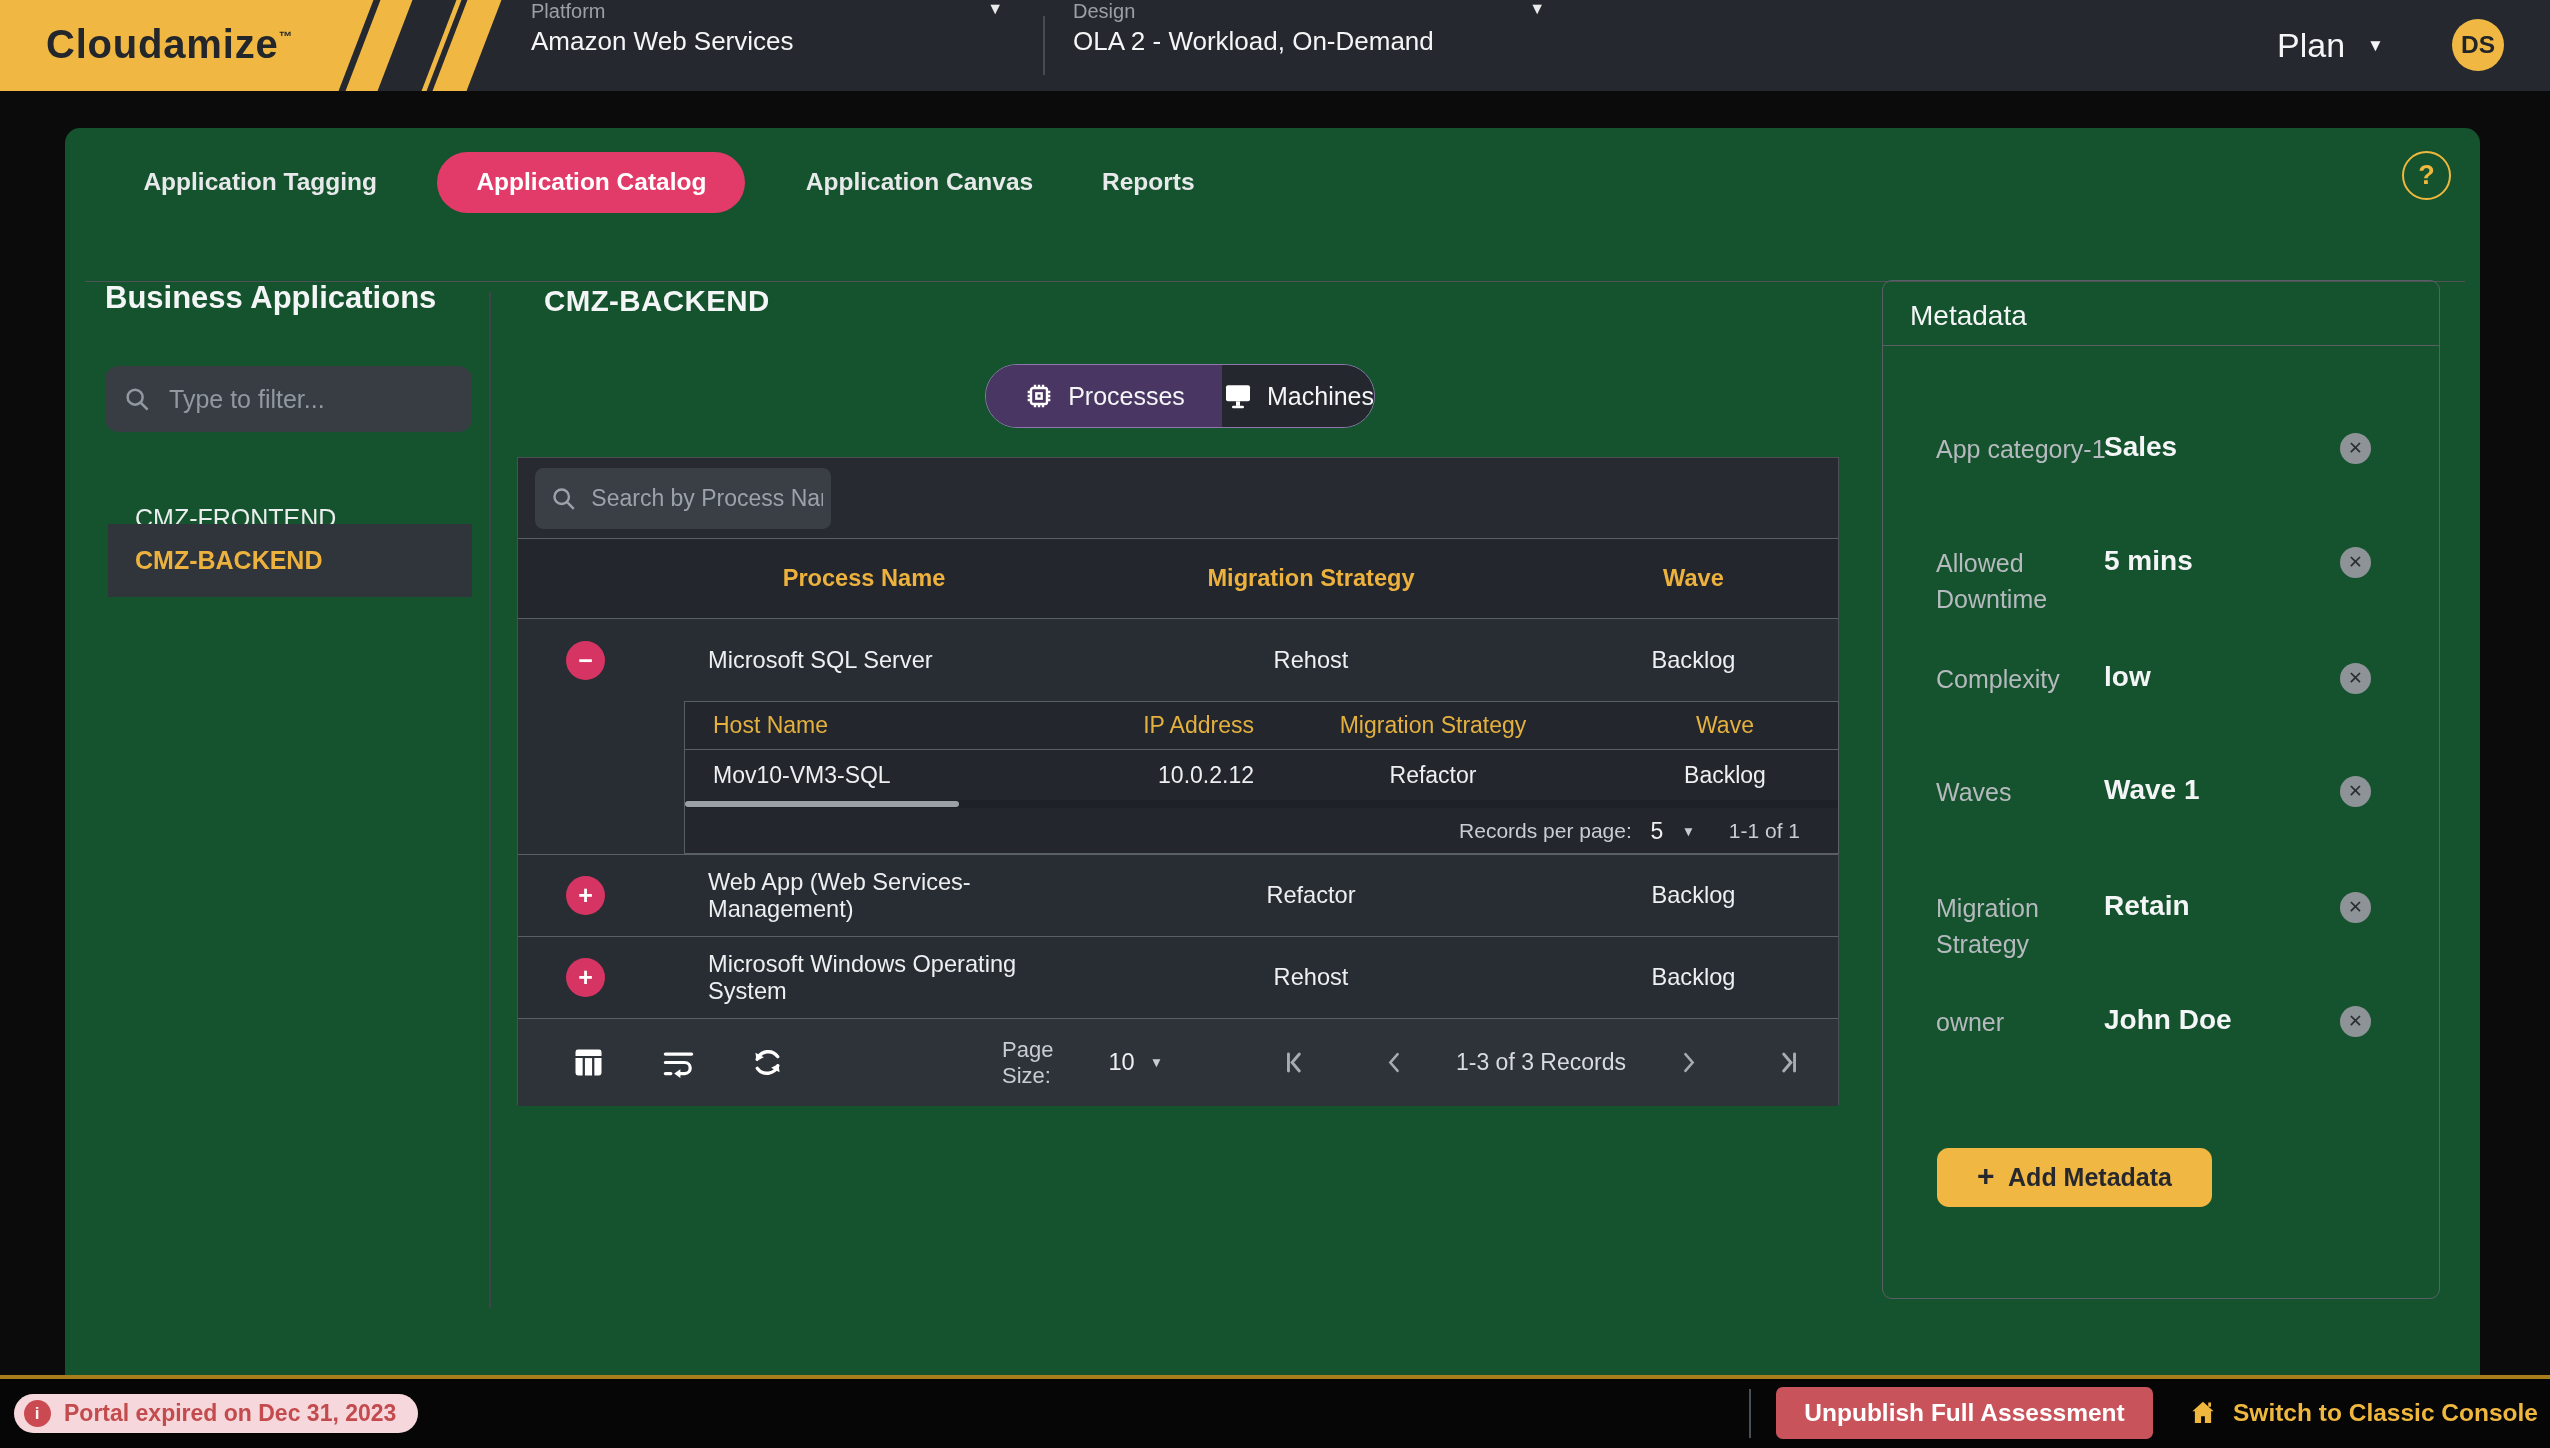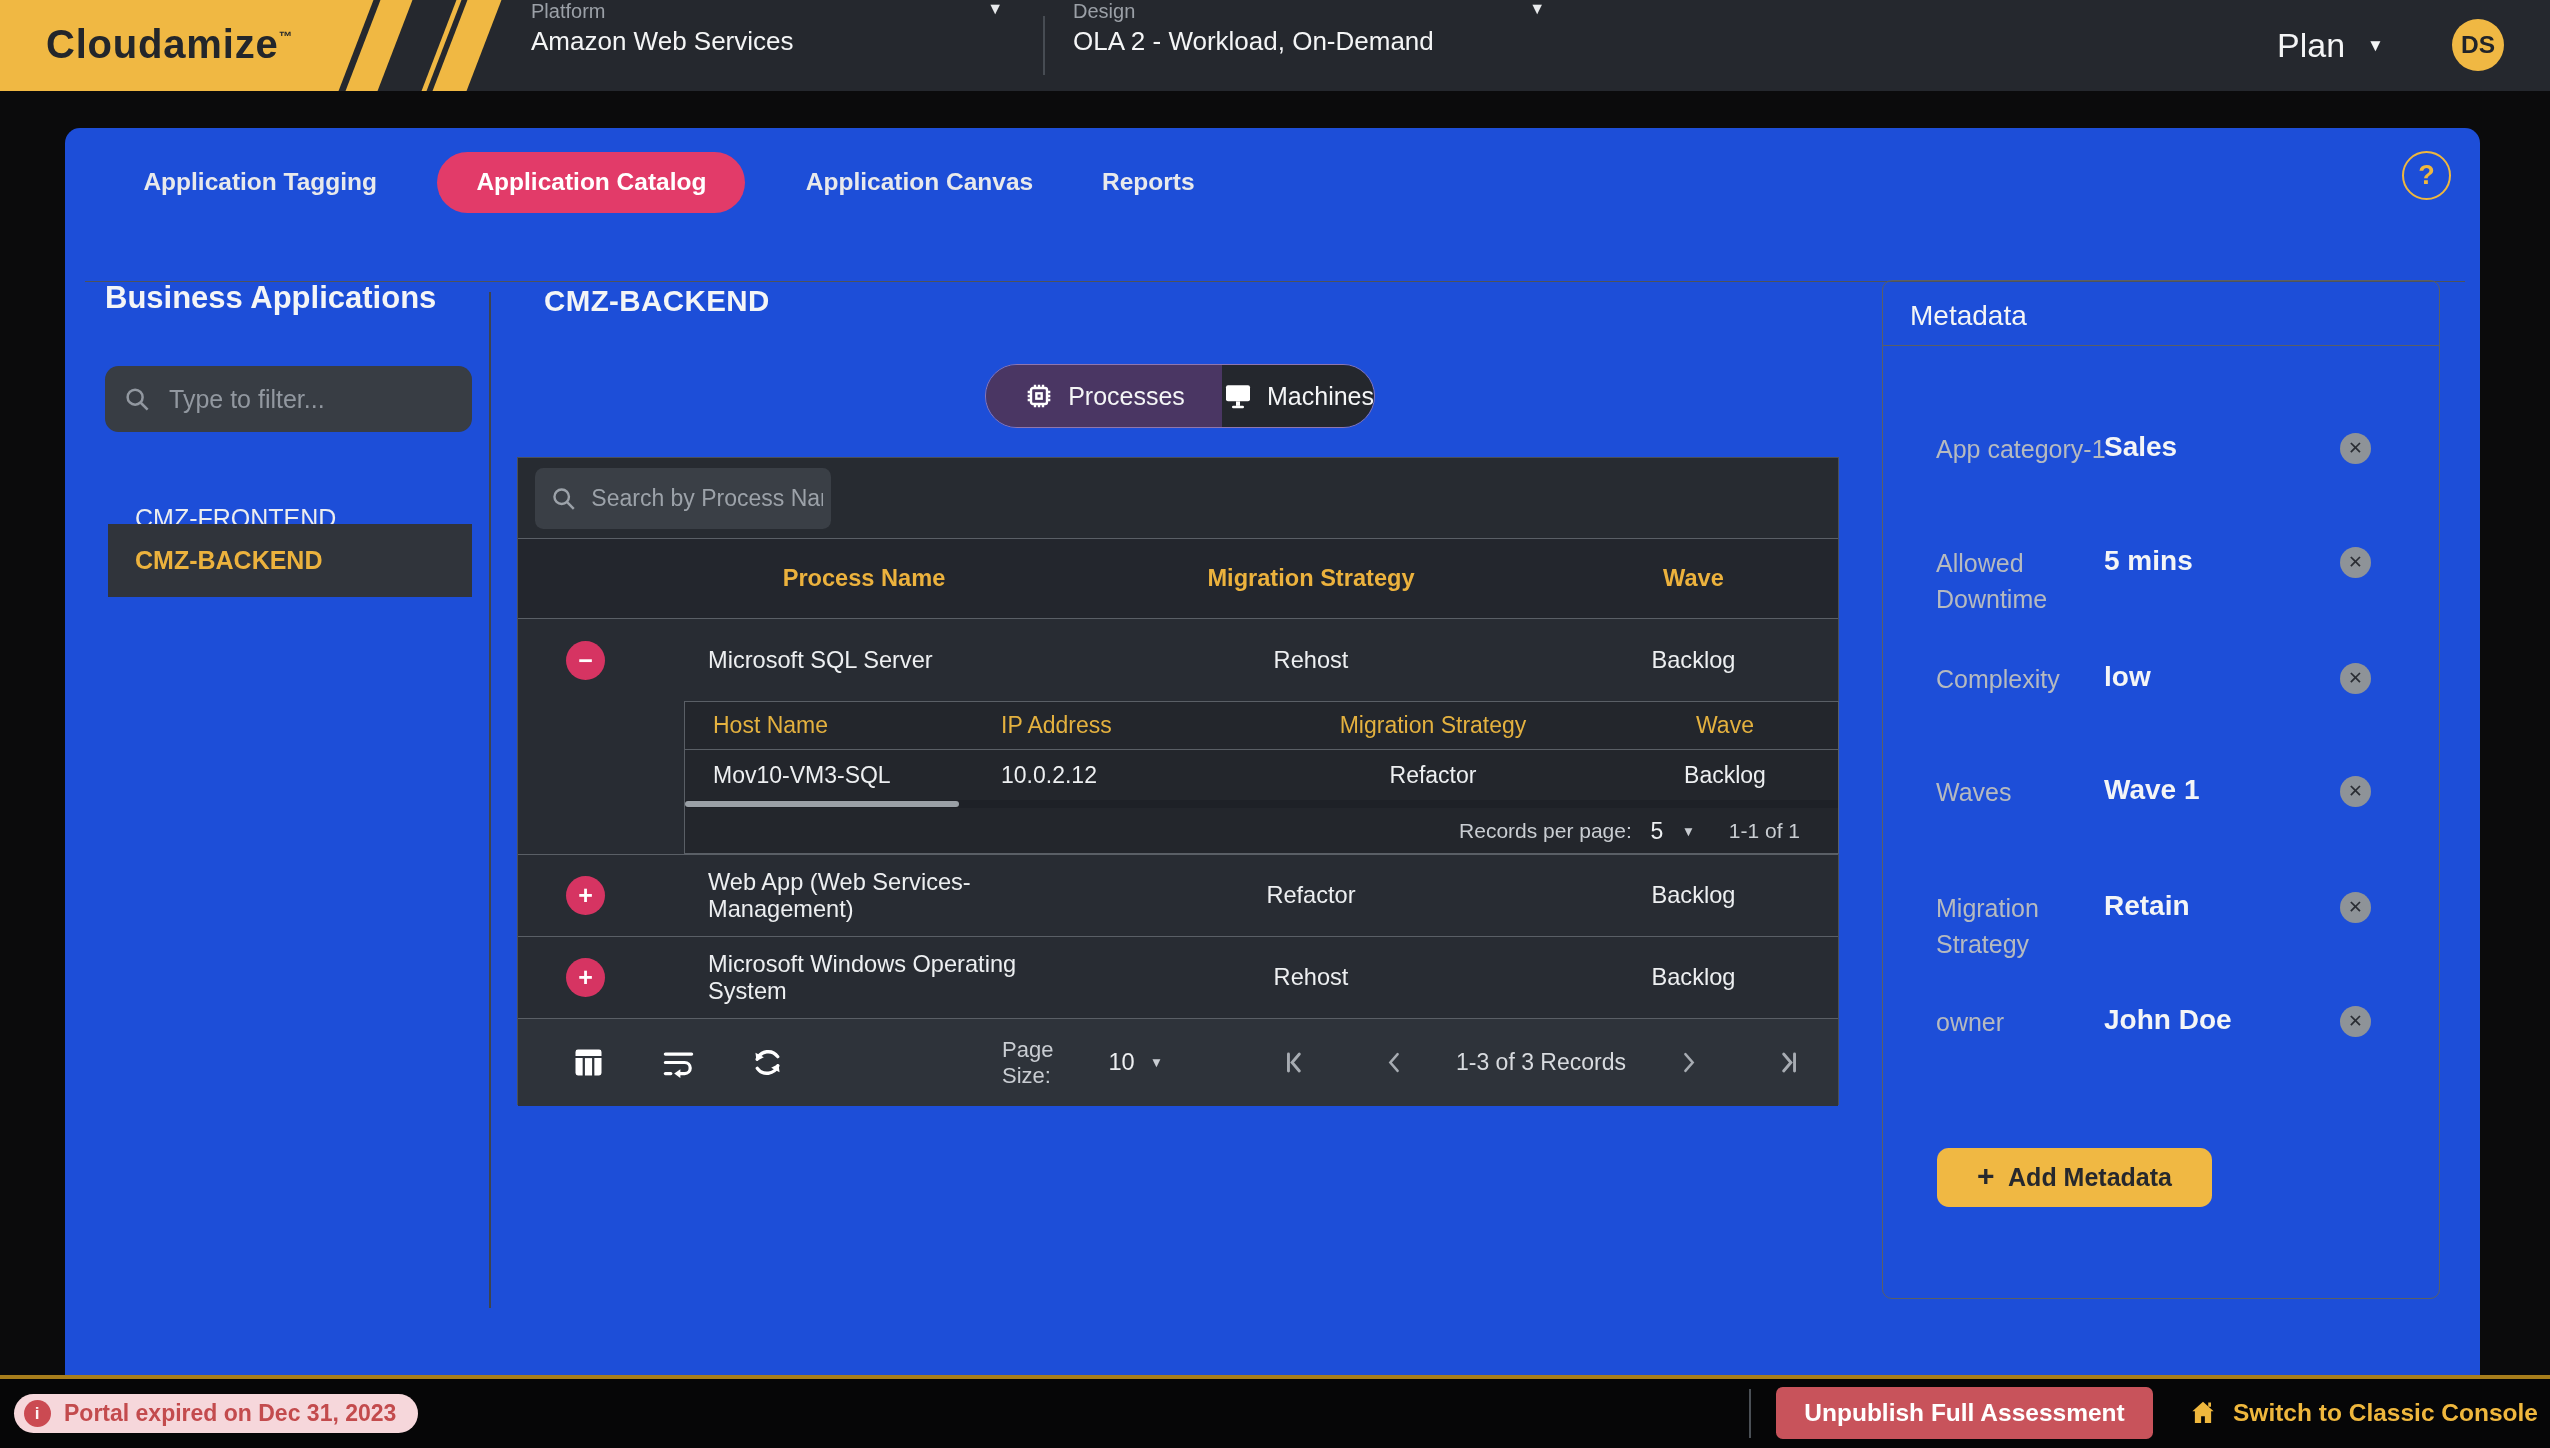--- a/index.html
+++ b/index.html
@@ -19,21 +19,21 @@
   .hdr-label{font-size:20px;color:#9BA0A7;}
   .hdr-value{font-size:26px;color:#F4F5F6;}
   .caret{font-size:16px;color:#E8EAEC;margin-left:auto;}
   .hdr-divider{position:absolute;left:1043px;top:16px;width:1.7px;height:59px;background:#474C53;}
   .plan-group{position:absolute;left:2277px;top:0;height:91px;display:flex;align-items:center;gap:22px;cursor:pointer;}
   .plan-label{font-size:34px;color:#F4F5F6;}
   .plan-caret{font-size:17px;color:#F4F5F6;}
   .avatar{position:absolute;left:2452px;top:19.4px;width:52px;height:52px;border-radius:50%;background:#F0B843;display:flex;align-items:center;justify-content:center;font-size:24.5px;font-weight:bold;color:#212429;}
 
   
-  .card{position:absolute;left:65px;top:128px;width:2415px;height:1308px;background:#1d4ed8;border-radius:15px;}
+  .card{position:absolute;left:65px;top:128px;width:2415px;height:1308px;background:#14532d;border-radius:15px;}
 
   
   .tabs{position:absolute;left:70px;top:23.6px;height:61px;display:flex;align-items:center;gap:52px;}
   .tab{font-size:24.5px;font-weight:600;color:#E8E9EB;padding:0 8.4px;cursor:pointer;white-space:nowrap;}
   .tab.active{background:#E23B69;color:#FFFFFF;border-radius:34px;height:61px;display:flex;align-items:center;padding:0 39px;}
   .help-btn{position:absolute;left:2337px;top:23px;width:49px;height:49px;border-radius:50%;border:2.5px solid #EFB73D;color:#EFB73D;display:flex;align-items:center;justify-content:center;font-size:27px;font-weight:bold;cursor:pointer;}
   .tabs-divider{position:absolute;left:20px;top:153px;width:2380px;height:0.8px;background:#4E535A;}
 
   
   .side-title{position:absolute;left:40px;top:152px;font-size:31px;font-weight:bold;color:#F4F5F6;}
@@ -67,21 +67,21 @@
   .cell-name{padding-left:55px;}
   .cell-c{text-align:center;}
   .expand-btn{width:39px;height:39px;border-radius:50%;background:#D63462;color:#fff;display:flex;align-items:center;justify-content:center;font-size:25px;font-weight:bold;margin:0 auto;cursor:pointer;line-height:1;}
   
   .nested{position:absolute;left:166px;top:243px;width:1155px;height:153px;background:#23262C;border:0.8px solid #5A5F66;}
   .n-grid{display:grid;grid-template-columns:291px 278px 358px 226px;align-items:center;}
   .n-header{position:absolute;left:0;top:0;width:100%;height:48px;border-bottom:0.8px solid #5A5F66;}
   .n-header .hc{font-size:23px;color:#E4B13F;}
   .n-row{position:absolute;left:0;top:49px;width:100%;height:48px;}
   .n-cell{font-size:23px;color:#EDEFF1;}
-  .pad1{padding-left:28px;} .pad2{padding-left:25px;}
+  .pad1{padding-left:28px;} .pad2{padding-left:25px;text-align:right;}
   .n-cc{text-align:center;}
   .n-scroll{position:absolute;left:0;top:98px;width:100%;height:8.4px;background:#1E2127;}
   .n-thumb{position:absolute;left:0;top:0.8px;width:274px;height:6.7px;background:#9AA0A6;border-radius:3.4px;cursor:pointer;}
   .n-footer{position:absolute;left:0;top:106px;width:100%;height:46px;display:flex;align-items:center;justify-content:flex-end;gap:18.6px;padding-right:38px;}
   .n-f-label{font-size:21px;color:#C9CDD2;}
   .n-f-val{font-size:23px;color:#EDEFF1;}
   .n-f-caret{font-size:13.5px;color:#C9CDD2;cursor:pointer;}
   .n-f-range{font-size:21px;color:#C9CDD2;margin-left:15px;}
   
   .t-footer{position:absolute;left:0;top:560px;width:100%;height:88px;background:#2E333A;border-top:0.8px solid #5A5F66;display:flex;align-items:center;}

